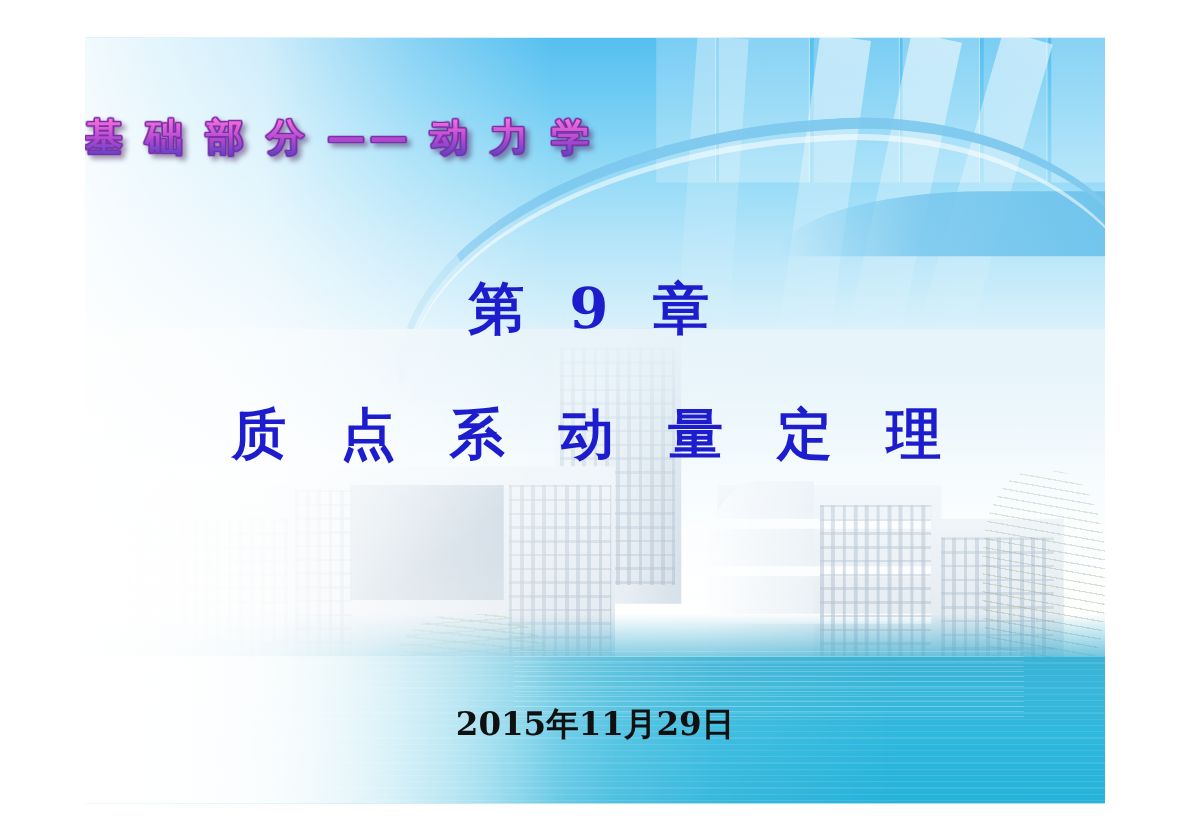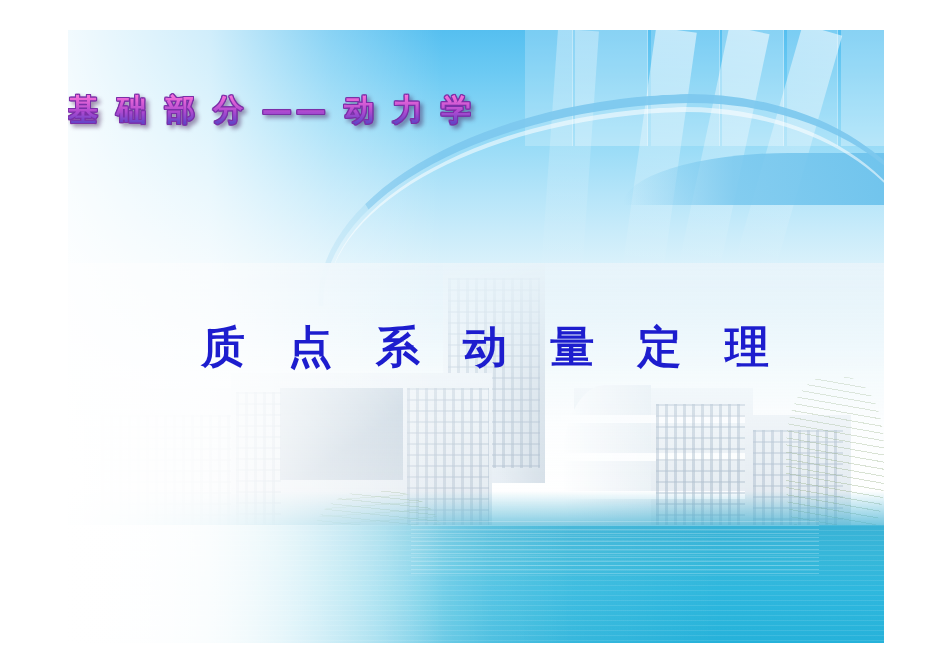--- a/index.html
+++ b/index.html
@@ -176,21 +176,21 @@
       color:transparent;-webkit-text-fill-color:transparent;
       filter:drop-shadow(1px 0 0 #7b2fa8) drop-shadow(-1px 0 0 #7b2fa8)
              drop-shadow(0 1px 0 #7b2fa8) drop-shadow(0 -1px 0 #7b2fa8)
              drop-shadow(3px 3px 2px rgba(60,20,80,.45));}
 
   #chapter-number{position:absolute;left:0;top:187px;width:100%;
       text-align:center;color:#1d1dce;
       font-family:"DejaVu Serif","Liberation Serif",serif;
       font-weight:bold;font-size:45px;letter-spacing:10px;}
 
-  #chapter-title{position:absolute;left:16px;top:288px;width:100%;
+  #chapter-title{position:absolute;left:0;top:288px;width:100%;
       text-align:center;color:#1d1dce;
       font-family:"DejaVu Sans","Liberation Sans",sans-serif;
       font-weight:bold;font-size:44px;letter-spacing:14px;}
 
   #slide-date{position:absolute;left:0;top:532px;width:100%;
       text-align:center;color:#101010;
       font-family:"DejaVu Serif","Liberation Serif",serif;
       font-weight:bold;font-size:26px;letter-spacing:0px;}
 </style>
 </head>
@@ -266,19 +266,21 @@
       <div class="water-fade"></div>
 
       <div class="haze"></div>
     </div>
 
     <div class="mist-left"></div>
 
     <div class="txt-layer">
       <div id="section-title">基 础 部 分 —— 动 力 学</div>
 
+      <div id="chapter-number">第 9 章</div>
 
       <div id="chapter-title">质 点 系 动 量 定 理</div>
 
+      <div id="slide-date">2015年11月29日</div>
     </div>
 
   </div>
 </div>
 
 </body></html>

